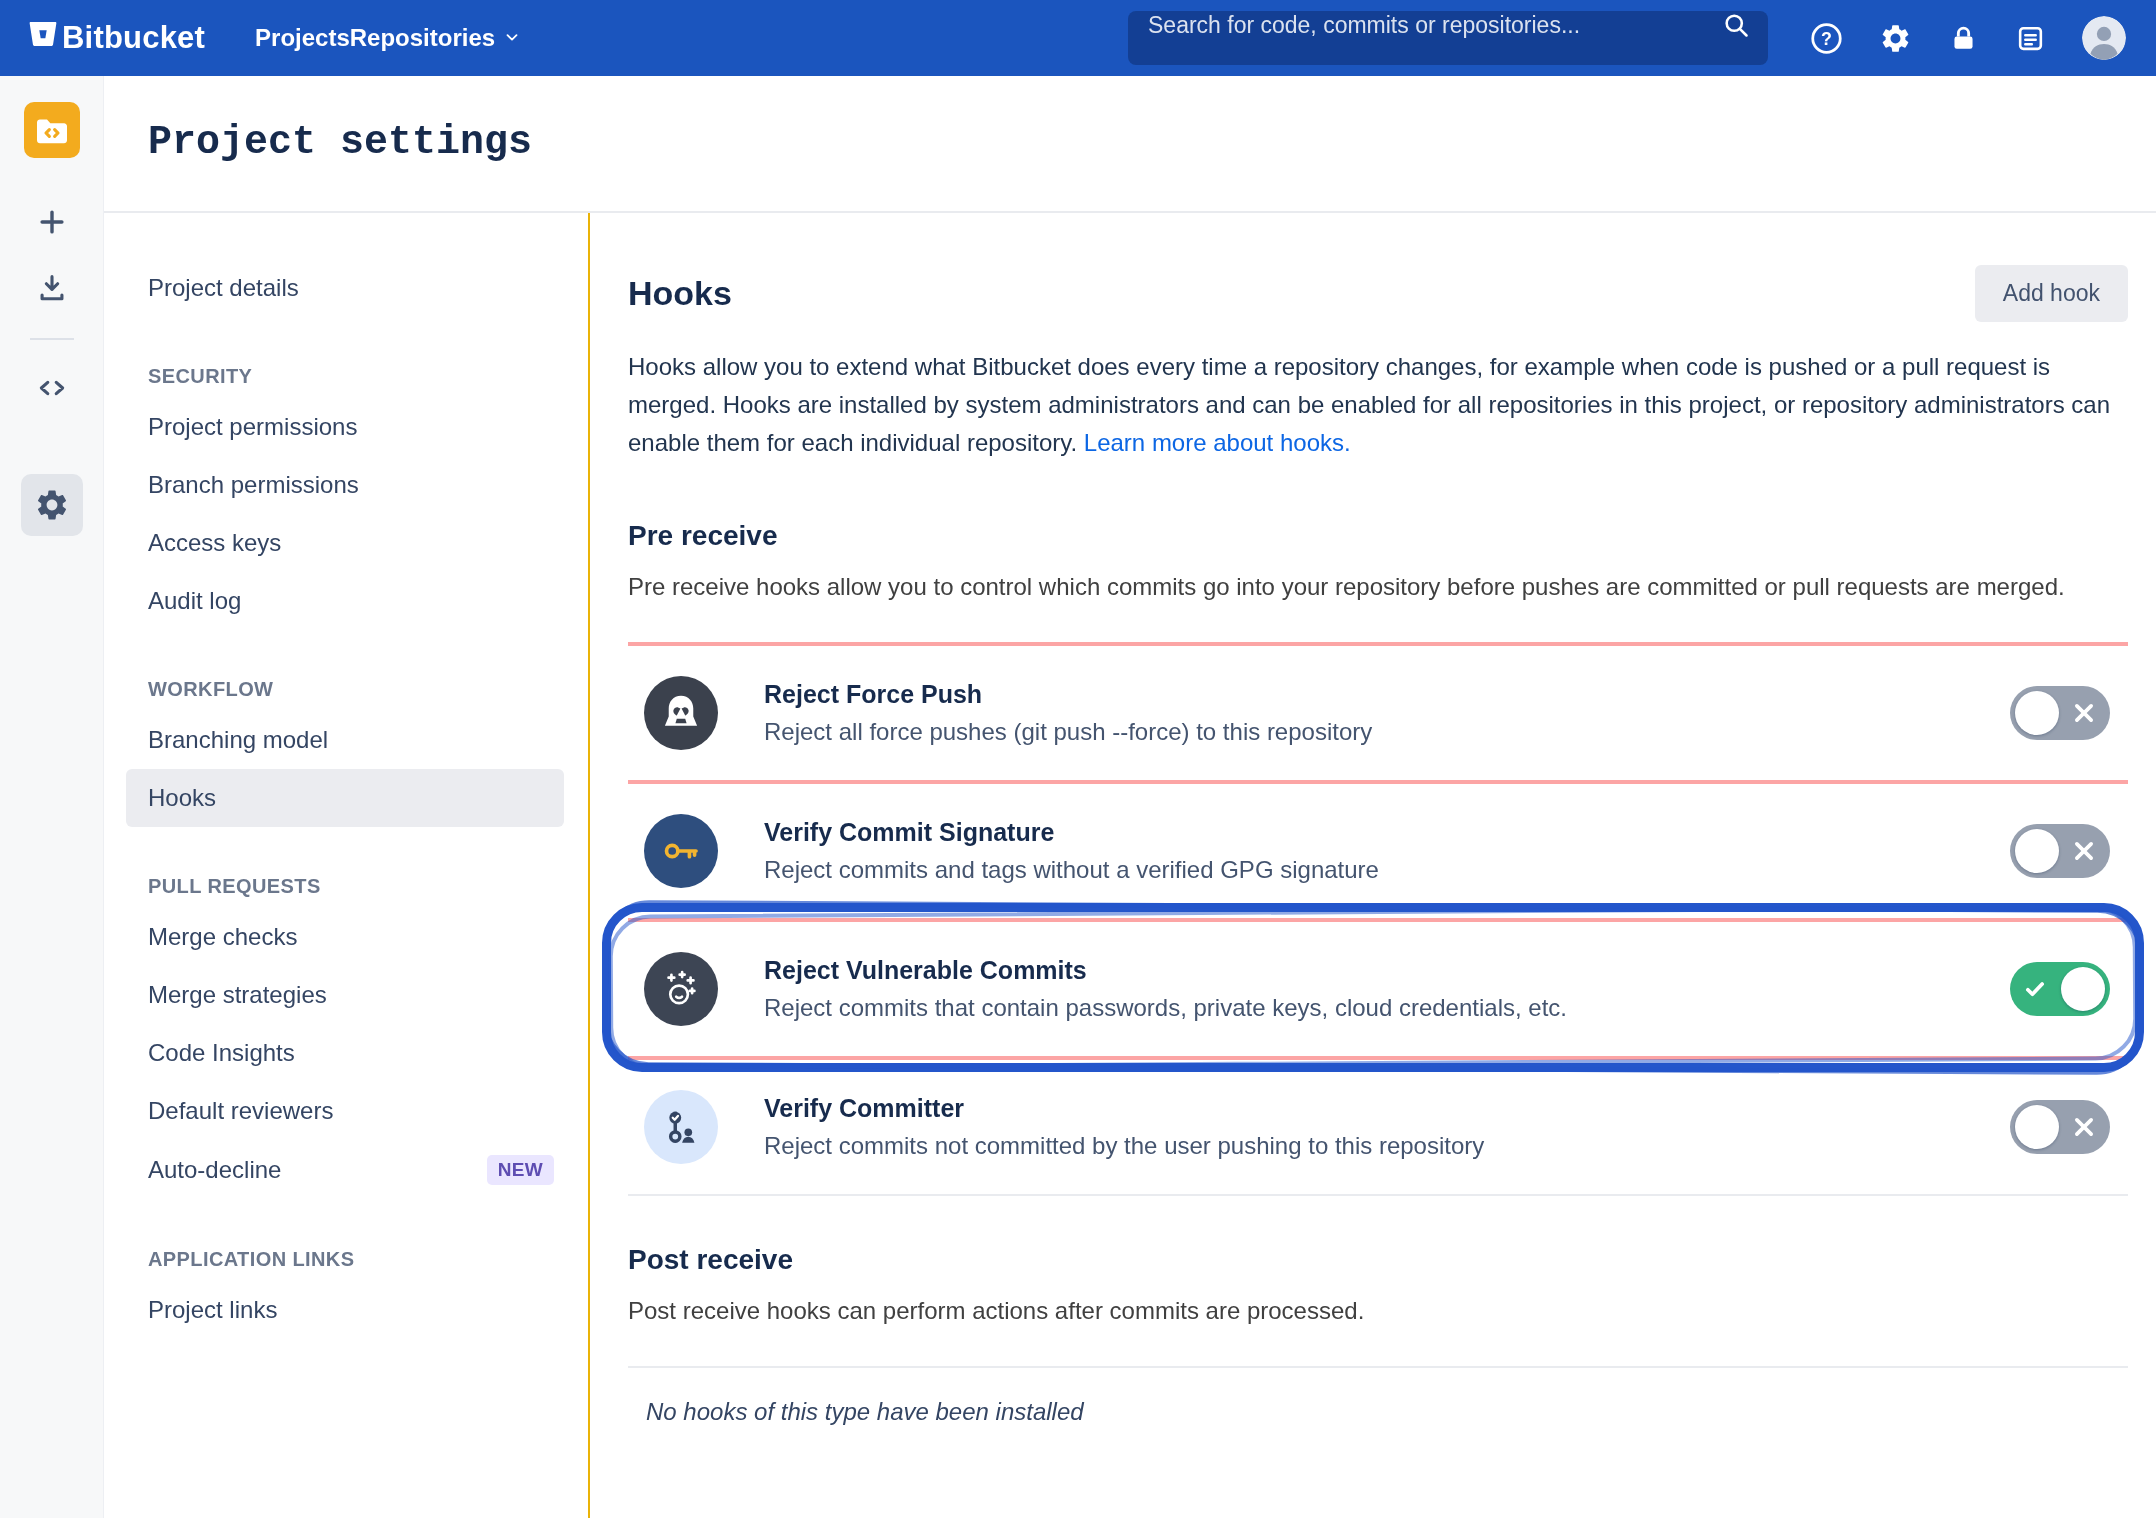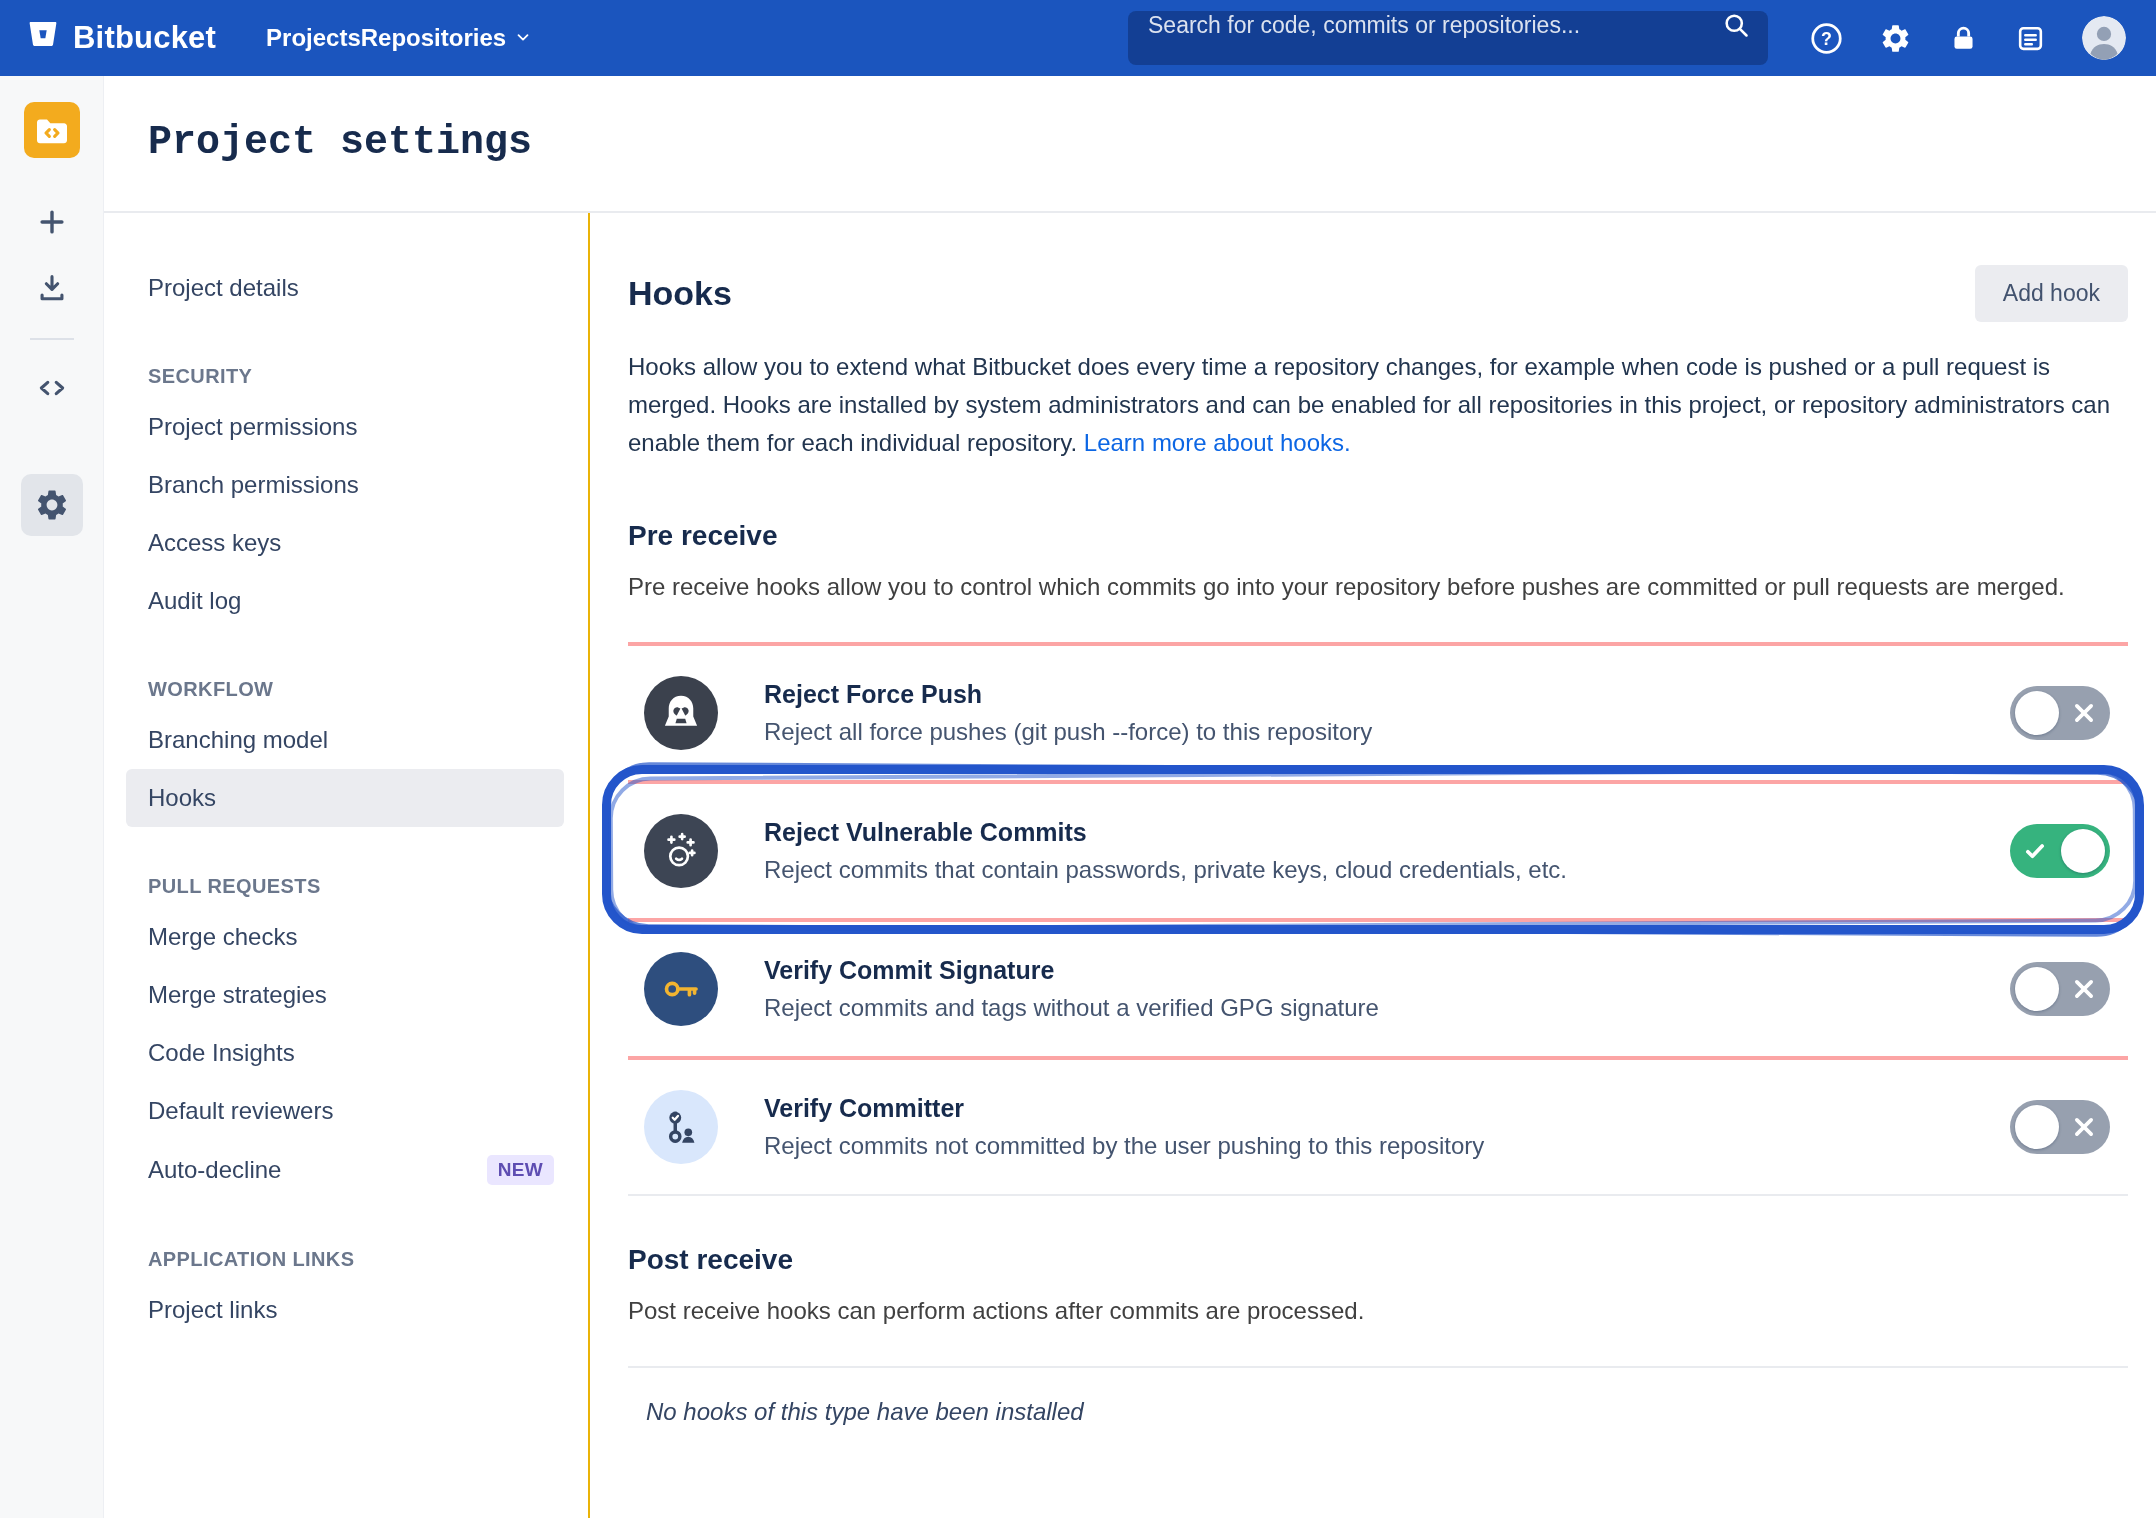--- a/index.html
+++ b/index.html
@@ -14,21 +14,21 @@
   }
   *{box-sizing:border-box;}
   html,body{margin:0;padding:0;overflow:hidden;}
   body{
     width:2156px;height:1518px;background:#fff;color:#172B4D;
     font-family:"Liberation Sans","DejaVu Sans",sans-serif;
   }
 
   
   .navbar{height:76px;background:var(--navbar-bg);display:flex;align-items:center;padding:0 26px;}
-  .brand{display:flex;align-items:center;gap:13px;color:#fff;font-size:31px;font-weight:700;letter-spacing:.2px;cursor:pointer;}
+  .brand{display:flex;align-items:center;gap:2px;color:#fff;font-size:31px;font-weight:700;letter-spacing:.2px;cursor:pointer;}
   .nav-menu{display:flex;align-items:center;margin-left:50px;}
   .nav-menu .nav-item{color:#fff;font-size:24px;font-weight:600;display:flex;align-items:center;gap:8px;cursor:pointer;}
   .nav-search{margin-left:auto;width:640px;height:54px;background:rgba(8,28,80,.38);border-radius:8px;display:flex;align-items:flex-start;padding:0 18px;}
   .nav-search input{flex:1;background:transparent;border:none;outline:none;color:#fff;font-size:23px;font-family:inherit;}
   .nav-search input::placeholder{color:rgba(255,255,255,.85);}
   .nav-icons{display:flex;align-items:center;gap:36px;margin-left:42px;margin-right:4px;}
   .nav-icon{display:flex;align-items:center;justify-content:center;cursor:pointer;}
   .avatar{width:44px;height:44px;border-radius:50%;overflow:hidden;display:block;cursor:pointer;}
 
   
@@ -253,20 +253,39 @@
             </div>
             <div class="toggle off">
               <svg class="t-x" viewBox="0 0 14 14" width="20" height="20">
                   <path d="M2 2l10 10M12 2L2 12" stroke="#fff" stroke-width="2.6" stroke-linecap="round"></path>
                 </svg>
               <span class="knob"></span>
             </div>
           </div>
 
           <div class="hook-row">
+            <span class="hook-avatar bg-key">
+              <svg viewBox="0 0 24 24" width="44" height="44" fill="none" stroke="#F2B430" stroke-width="2" stroke-linecap="round">
+                  <circle cx="7.2" cy="12" r="3.1"></circle>
+                  <path d="M10.4 12h9.8M16.6 12v3.1M19.4 12v2.3"></path>
+                </svg>
+            </span>
+            <div class="hook-text">
+              <div class="hook-name">Verify Commit Signature</div>
+              <div class="hook-desc">Reject commits and tags without a verified GPG signature</div>
+            </div>
+            <div class="toggle off">
+              <svg class="t-x" viewBox="0 0 14 14" width="20" height="20">
+                  <path d="M2 2l10 10M12 2L2 12" stroke="#fff" stroke-width="2.6" stroke-linecap="round"></path>
+                </svg>
+              <span class="knob"></span>
+            </div>
+          </div>
+
+          <div class="hook-row">
             <span class="sketch"></span>
             <span class="hook-avatar bg-face">
               <svg viewBox="0 0 24 24" width="46" height="46" fill="none" stroke="#fff" stroke-width="1.4" stroke-linecap="round">
                   <circle cx="11" cy="14.8" r="4.6"></circle>
                   <path d="M9.5 16c.9.8 2.1.8 3 0"></path>
                   <path d="M7 4.6v3M5.5 6.1h3"></path>
                   <path d="M12.6 3.2v2.6M11.3 4.5h2.6"></path>
                   <path d="M17 6v3M15.5 7.5h3"></path>
                   <path d="M17.8 11.8v2.4M16.6 13h2.4"></path>
                 </svg>
@@ -277,39 +296,20 @@
             </div>
             <div class="toggle on">
               <svg class="t-check" viewBox="0 0 14 14" width="20" height="20">
                   <path d="M2 7.5l3.2 3.2L12 3.5" stroke="#fff" stroke-width="2.6" fill="none" stroke-linecap="round" stroke-linejoin="round"></path>
                 </svg>
               <span class="knob"></span>
             </div>
           </div>
 
           <div class="hook-row">
-            <span class="hook-avatar bg-key">
-              <svg viewBox="0 0 24 24" width="44" height="44" fill="none" stroke="#F2B430" stroke-width="2" stroke-linecap="round">
-                  <circle cx="7.2" cy="12" r="3.1"></circle>
-                  <path d="M10.4 12h9.8M16.6 12v3.1M19.4 12v2.3"></path>
-                </svg>
-            </span>
-            <div class="hook-text">
-              <div class="hook-name">Verify Commit Signature</div>
-              <div class="hook-desc">Reject commits and tags without a verified GPG signature</div>
-            </div>
-            <div class="toggle off">
-              <svg class="t-x" viewBox="0 0 14 14" width="20" height="20">
-                  <path d="M2 2l10 10M12 2L2 12" stroke="#fff" stroke-width="2.6" stroke-linecap="round"></path>
-                </svg>
-              <span class="knob"></span>
-            </div>
-          </div>
-
-          <div class="hook-row">
             <span class="hook-avatar bg-committer">
               <svg viewBox="0 0 24 24" width="46" height="46">
                   <path d="M9 4v16" stroke="#344563" stroke-width="1.8" fill="none"></path>
                   <circle cx="9" cy="7.2" r="3.1" fill="#344563"></circle>
                   <path d="M7.7 7.2l1 1 1.7-2" stroke="#fff" stroke-width="1.2" fill="none" stroke-linecap="round" stroke-linejoin="round"></path>
                   <circle cx="9" cy="17" r="2.4" fill="#D9E7FC" stroke="#344563" stroke-width="1.8"></circle>
                   <circle cx="15.8" cy="14.8" r="2" fill="#344563"></circle>
                   <path d="M12.6 20.2c.4-2 1.6-3.1 3.2-3.1s2.8 1.1 3.2 3.1z" fill="#344563"></path>
                 </svg>
             </span>

